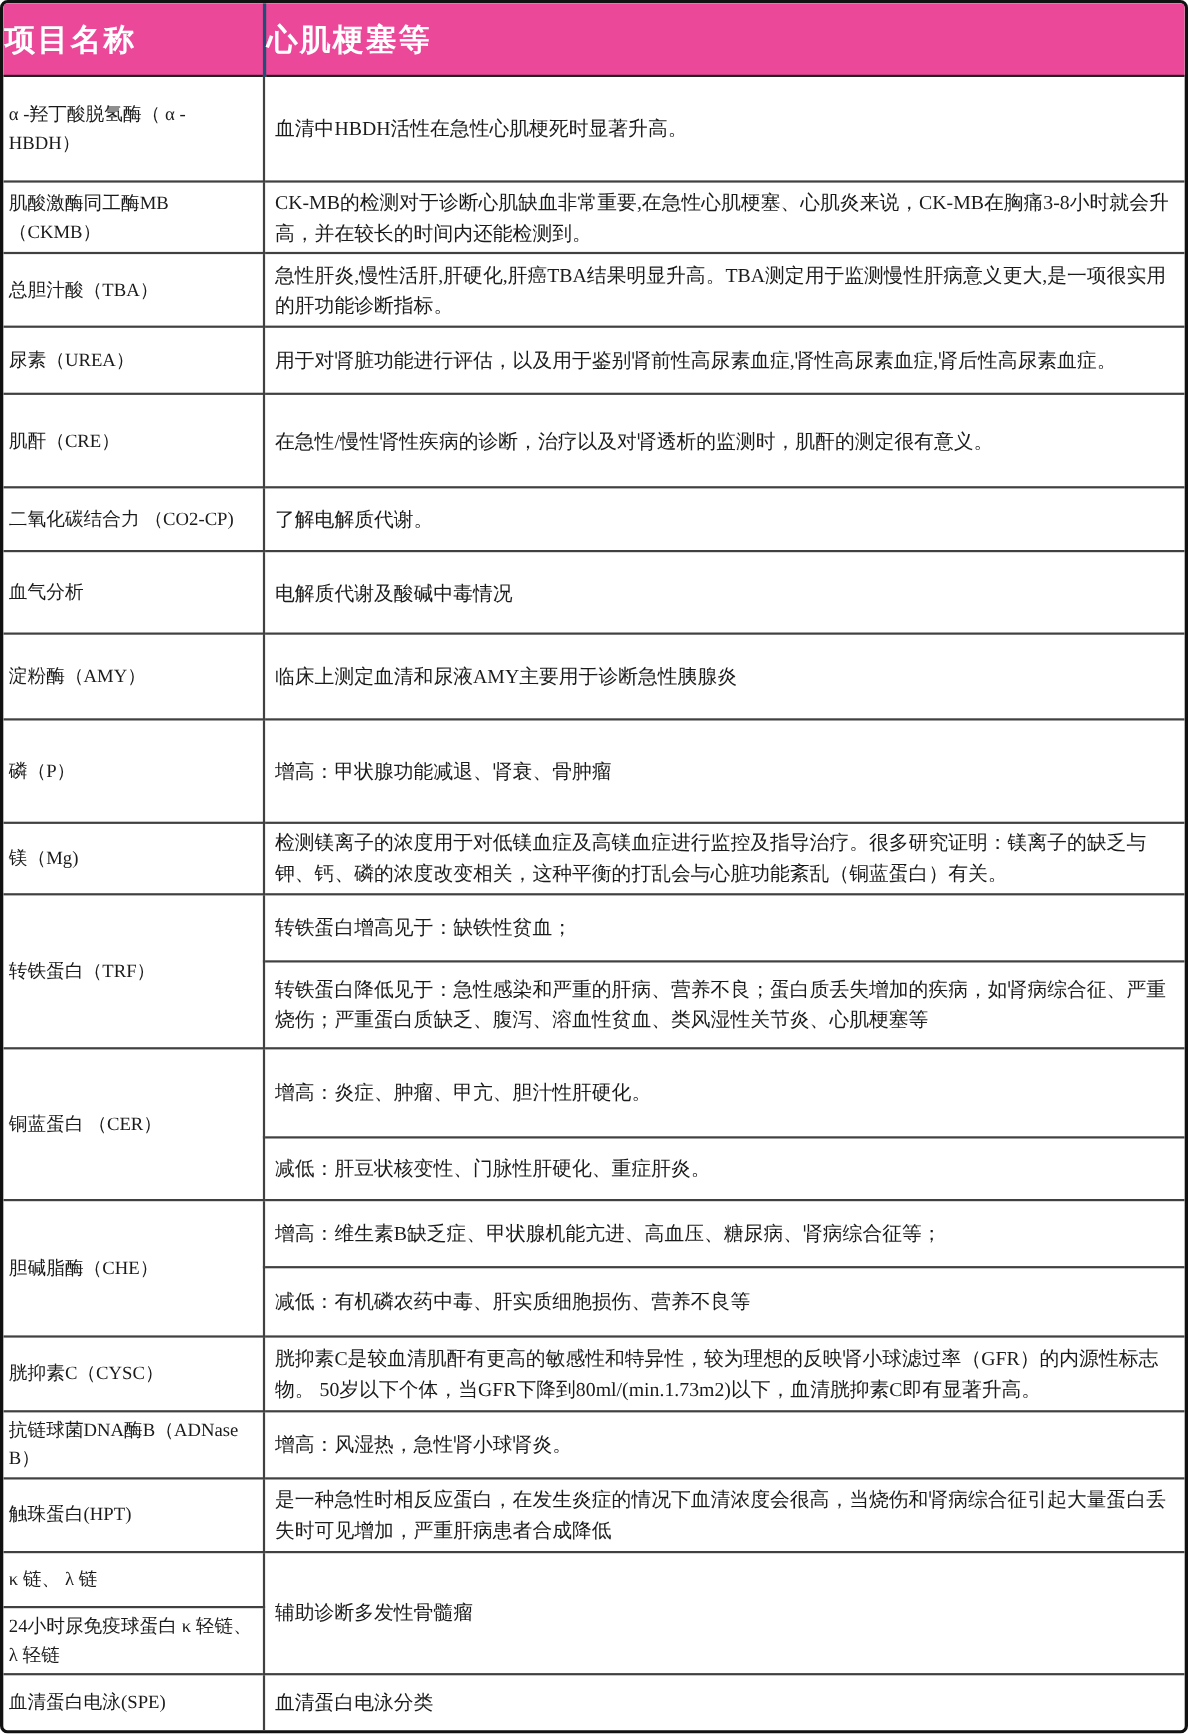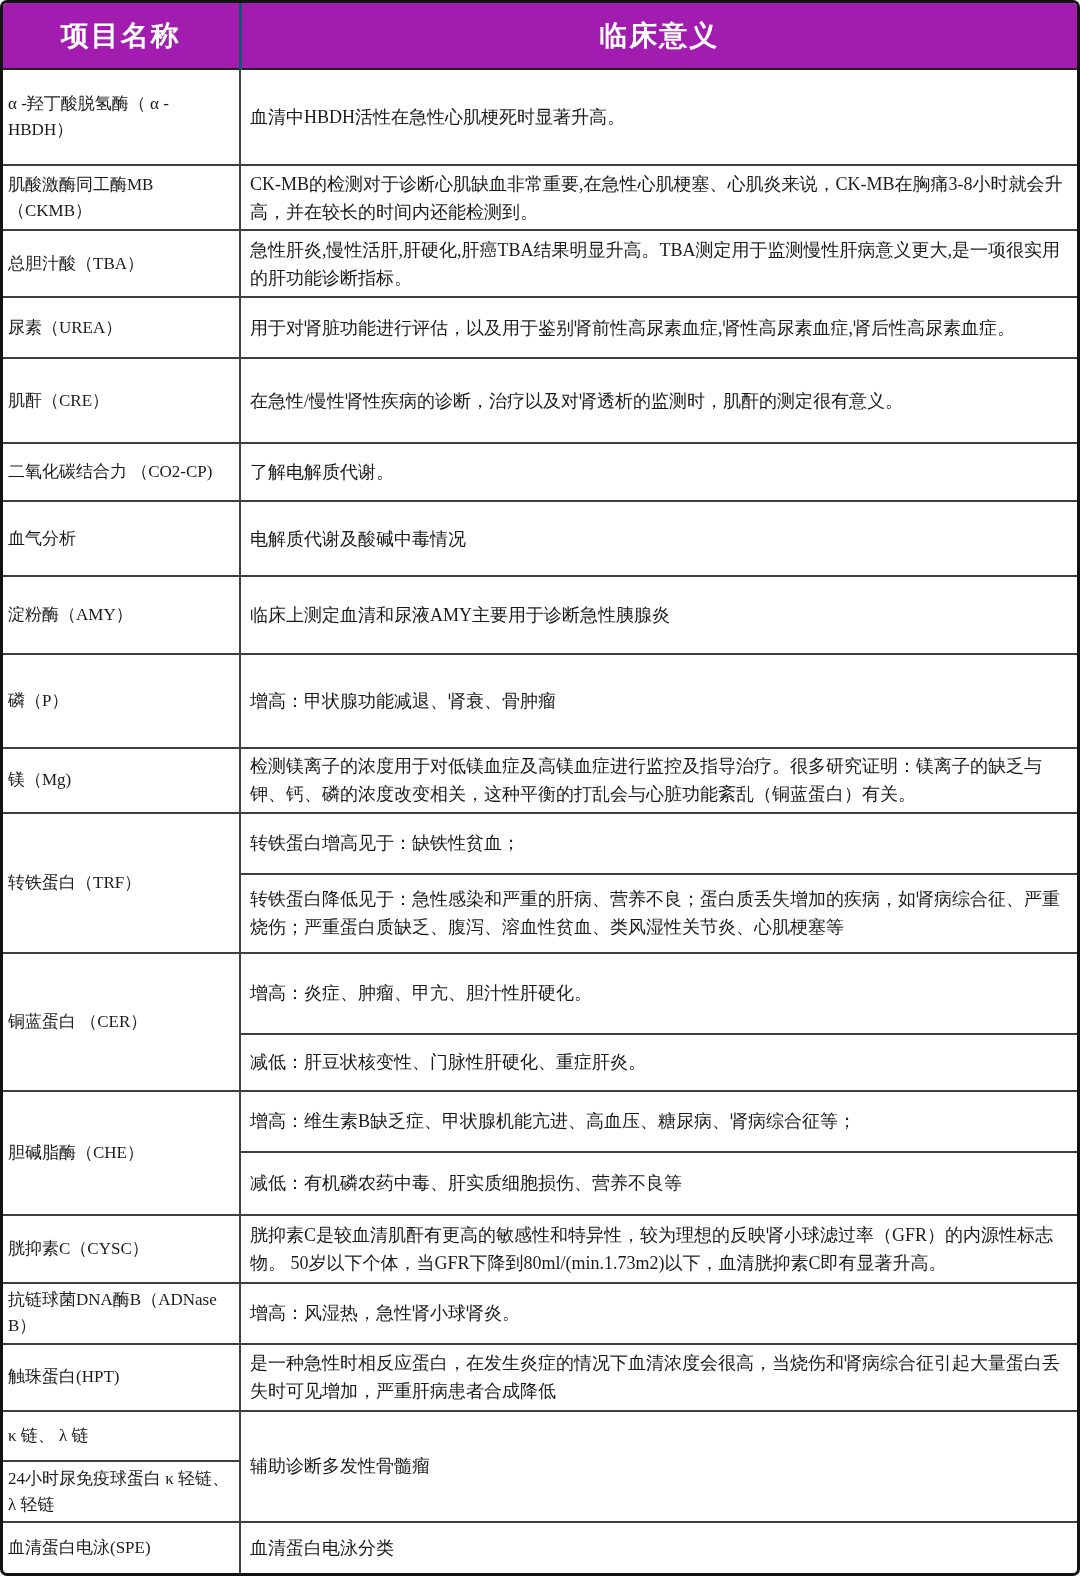--- a/index.html
+++ b/index.html
@@ -9,23 +9,23 @@
     background:#fff;
   }
   table.labtable {
     width:100%; height:100%;
     border-collapse:collapse; table-layout:fixed;
     font-family:"Liberation Serif","DejaVu Serif",serif;
     color:#1b1b1b;
   }
   col.c1 { width:237px; }
   th {
-    background:#a21caf; color:#ffffff;
+    background:#ec4899; color:#ffffff;
     font-size:28px; font-weight:bold;
-    height:63px; text-align:center; vertical-align:middle;
+    height:63px; text-align:left; vertical-align:middle;
     border-bottom:2px solid #222;
     letter-spacing:2px;
   }
   th.first { border-right:3px solid #1F4E79; }
   td {
     border:2px solid #404040;
     vertical-align:middle;
     box-sizing:border-box;
   }
   td.name {
@@ -48,21 +48,21 @@
 
 <div class="frame">
   <table class="labtable">
     <colgroup>
         <col class="c1">
         <col class="c2">
       </colgroup>
     <thead>
       <tr style="height:63px">
         <th class="first">项目名称</th>
-        <th>临床意义</th>
+        <th>心肌梗塞等</th>
       </tr>
     </thead>
     <tbody>
       <tr style="height:95px">
         <td class="name">α -羟丁酸脱氢酶（ α - HBDH）</td>
         <td class="desc">血清中HBDH活性在急性心肌梗死时显著升高。</td>
       </tr>
       <tr style="height:63px">
         <td class="name">肌酸激酶同工酶MB（CKMB）</td>
         <td class="desc">CK-MB的检测对于诊断心肌缺血非常重要,在急性心肌梗塞、心肌炎来说，CK-MB在胸痛3-8小时就会升高，并在较长的时间内还能检测到。</td>

